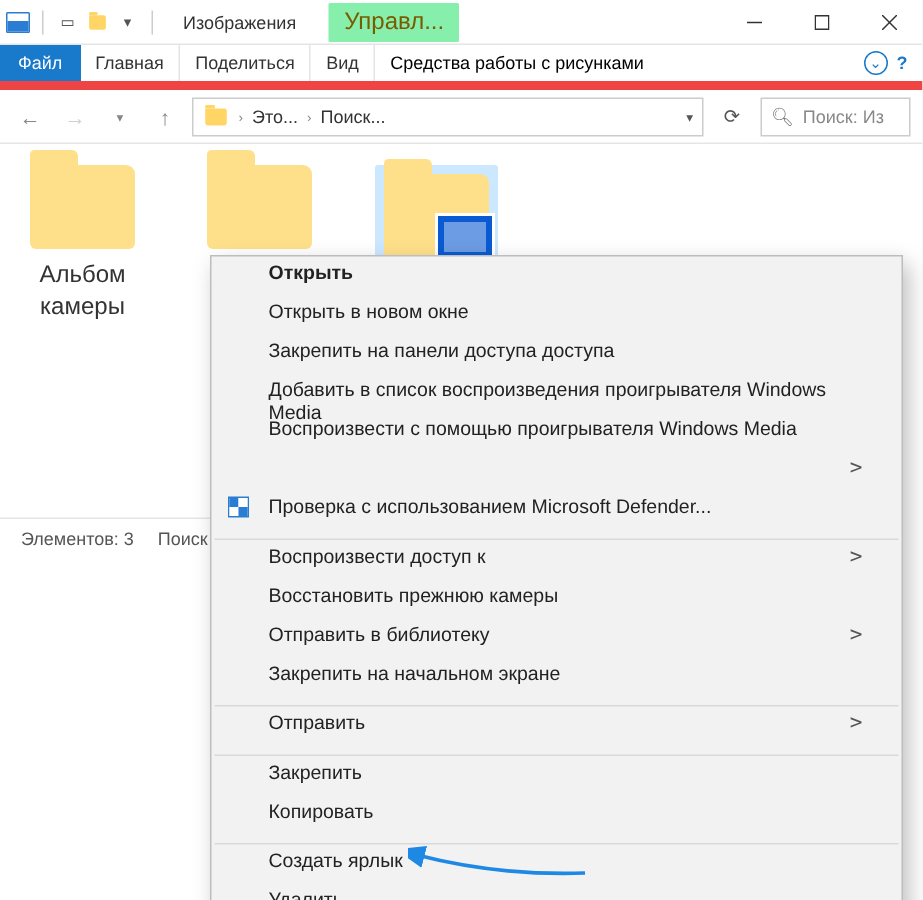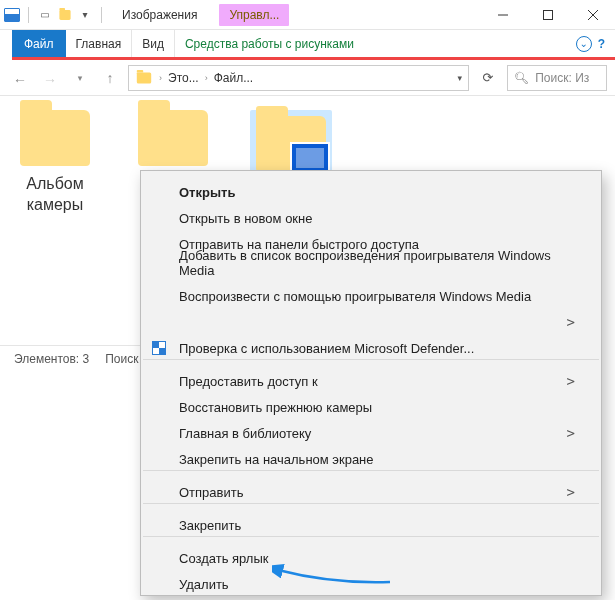--- a/index.html
+++ b/index.html
@@ -7,30 +7,30 @@
 
 
 .titlebar { height: 30px; display: flex; align-items: center; background: #fff; border-bottom: 1px solid #e5e5e5; }
 .titlebar .qat { display: flex; align-items: center; padding: 0 4px; gap: 4px; }
 .appicon { width: 16px; height: 14px; background: linear-gradient(#fff 0 40%, #2b7cd3 40% 100%); border: 1px solid #2b7cd3; border-radius: 1px; }
 .qat-sep { width: 1px; height: 16px; background: #ccc; margin: 0 4px; }
 .qat-btn { width: 16px; height: 16px; display: flex; align-items: center; justify-content: center; color: #555; font-size: 10px; }
 .folder-ico { width: 18px; height: 14px; background: #ffd666; border-radius: 1px 2px 2px 2px; position: relative; }
 .folder-ico::before { content: ""; position: absolute; top: -3px; left: 0; width: 8px; height: 3px; background: #ffd666; border-radius: 1px 1px 0 0; }
 .titlebar .title { margin-left: 12px; font-size: 12px; color: #333; }
-.titlebar .contextual { margin-left: 22px; background: #f0abfc; padding: 4px 10px; font-size: 12px; color: #7a5c00; border-radius: 1px; }
+.titlebar .contextual { margin-left: 22px; background: #86efac; padding: 4px 10px; font-size: 16px; color: #7a5c00; border-radius: 1px; }
 .titlebar .wincontrols { margin-left: auto; display: flex; }
 .winbtn { width: 45px; height: 30px; display: flex; align-items: center; justify-content: center; font-size: 12px; color: #333; }
 .winbtn svg { stroke: #333; }
 
 
-.ribbon { height: 30px; display: flex; align-items: stretch; border-bottom: 3px solid #ef4444; font-size: 12px; margin-left: 12px; }
+.ribbon { height: 30px; display: flex; align-items: stretch; border-bottom: 6px solid #ef4444; font-size: 12px; }
 .ribbon .filetab { background: #1979ca; color: #fff; padding: 6px 12px; display: flex; align-items: center; }
 .ribbon .tab { padding: 6px 10px; display: flex; align-items: center; color: #333; border-right: 1px solid #e5e5e5; }
-.ribbon .ctxtab { padding: 6px 10px; display: flex; align-items: center; color: #15803d; }
+.ribbon .ctxtab { padding: 6px 10px; display: flex; align-items: center; color: #000000; }
 .ribbon .collapse { margin-left: auto; display: flex; align-items: center; padding: 0 10px; color: #1979ca; gap: 6px; }
 .collapse .chev { font-size: 10px; border: 1px solid #1979ca; border-radius: 50%; width: 16px; height: 16px; display: flex; align-items: center; justify-content: center; }
 
 
 .navbar { height: 36px; display: flex; align-items: center; padding: 4px 8px; gap: 6px; border-bottom: 1px solid #e5e5e5; }
 .navbtn { width: 24px; height: 24px; display: flex; align-items: center; justify-content: center; color: #888; font-size: 14px; }
 .addrbox { flex: 1; height: 26px; border: 1px solid #ccc; display: flex; align-items: center; padding: 0 6px; font-size: 12px; color: #333; gap: 6px; overflow: hidden; }
 .addrbox .sep { color: #888; font-size: 9px; }
 .addrbox .dd { margin-left: auto; color: #555; font-size: 9px; }
 .refresh { width: 26px; height: 26px; display: flex; align-items: center; justify-content: center; color: #555; font-size: 13px; }
@@ -48,21 +48,21 @@
 .screenshot-overlay { position: absolute; right: -4px; bottom: -2px; width: 40px; height: 32px; background: #0a5bd3; border: 2px solid #fff; }
 .screenshot-overlay::after { content: ""; position: absolute; inset: 4px; background: #fff; opacity: .4; }
 .item.cut { position: relative; }
 .cutlabel { font-size: 12px; color: #333; }
 
 
 .statusbar { position: absolute; left: 0; top: 345px; height: 26px; width: 445px; display: flex; align-items: center; padding: 0 14px; gap: 16px; font-size: 12px; color: #555; border-top: 1px solid #e5e5e5; background: #fff; }
 
 
 .ctxmenu { position: absolute; left: 140px; top: 170px; width: 462px; background: #f2f2f2; border: 1px solid #bdbdbd; box-shadow: 4px 6px 14px rgba(0,0,0,.25); padding: 3px 0; }
-.mi { display: flex; align-items: flex-end; height: 26px; padding: 0 26px 0 38px; font-size: 13px; color: #222; position: relative; }
+.mi { display: flex; align-items: flex-start; height: 26px; padding: 0 26px 0 38px; font-size: 13px; color: #222; position: relative; }
 .mi.bold { font-weight: 600; }
 .mi .arrow { margin-left: auto; font-size: 14px; color: #555; font-family: monospace; }
 .mi .mi-icon { position: absolute; left: 10px; width: 16px; height: 16px; display: flex; align-items: center; justify-content: center; }
 .defender { width: 14px; height: 14px; display: grid; grid-template: 1fr 1fr / 1fr 1fr; border: 1px solid #2b7cd3; }
 .defender span:nth-child(1){background:#2b7cd3}.defender span:nth-child(2){background:#fff}.defender span:nth-child(3){background:#fff}.defender span:nth-child(4){background:#2b7cd3}
 .msep { height: 1px; background: #d9d9d9; margin: 3px 2px; }
 
 
 .annot-arrow { position: absolute; left: 272px; top: 562px; width: 120px; height: 26px; pointer-events: none; }
 </style>
@@ -98,39 +98,40 @@
           <line x1="0" y1="0" x2="10" y2="10" stroke-width="1"></line>
           <line x1="10" y1="0" x2="0" y2="10" stroke-width="1"></line>
         </svg>
       </div>
   </div>
 </div>
 
 <div class="ribbon">
   <div class="filetab">Файл</div>
   <div class="tab">Главная</div>
+  <div class="tab">Поделиться</div>
   <div class="tab">Вид</div>
   <div class="ctxtab">Средства работы с рисунками</div>
   <div class="collapse">
     <span class="chev">⌄</span>
     <span style="color:#1979ca;font-weight:bold">?</span>
   </div>
 </div>
 
 <div class="navbar">
   <div class="navbtn">←</div>
   <div class="navbtn" style="opacity:.4">→</div>
   <div class="navbtn" style="font-size:9px">▾</div>
   <div class="navbtn">↑</div>
   <div class="addrbox">
     <div class="folder-ico" style="transform:scale(.8)"></div>
     <span class="sep">›</span>
     <span>Это...</span>
     <span class="sep">›</span>
-    <span>Файл...</span>
+    <span>Поиск...</span>
     <span class="dd">▾</span>
   </div>
   <div class="refresh">⟳</div>
   <div class="searchbox">
     <span style="color:#777">🔍︎</span>
     <span>Поиск: Из</span>
   </div>
 </div>
 
 <div class="content">
@@ -162,21 +163,21 @@
 </div>
 
 <div class="ctxmenu">
   <div class="mi bold">
       <span>Открыть</span>
     </div>
   <div class="mi">
       <span>Открыть в новом окне</span>
     </div>
   <div class="mi">
-      <span>Отправить на панели быстрого доступа</span>
+      <span>Закрепить на панели доступа доступа</span>
     </div>
   <div class="mi">
       <span>Добавить в список воспроизведения проигрывателя Windows Media</span>
     </div>
   <div class="mi">
       <span>Воспроизвести с помощью проигрывателя Windows Media</span>
     </div>
   <div class="mi">
       <span class="arrow">&gt;</span>
     </div>
@@ -186,41 +187,44 @@
           <span></span>
           <span></span>
           <span></span>
           <span></span>
         </span>
       </span>
     <span>Проверка с использованием Microsoft Defender...</span>
   </div>
   <div class="msep"></div>
   <div class="mi">
-      <span>Предоставить доступ к</span>
+      <span>Воспроизвести доступ к</span>
       <span class="arrow">&gt;</span>
     </div>
   <div class="mi">
       <span>Восстановить прежнюю камеры</span>
     </div>
   <div class="mi">
-      <span>Главная в библиотеку</span>
+      <span>Отправить в библиотеку</span>
       <span class="arrow">&gt;</span>
     </div>
   <div class="mi">
       <span>Закрепить на начальном экране</span>
     </div>
   <div class="msep"></div>
   <div class="mi">
       <span>Отправить</span>
       <span class="arrow">&gt;</span>
     </div>
   <div class="msep"></div>
   <div class="mi">
       <span>Закрепить</span>
+    </div>
+  <div class="mi">
+      <span>Копировать</span>
     </div>
   <div class="msep"></div>
   <div class="mi">
       <span>Создать ярлык</span>
     </div>
   <div class="mi">
       <span>Удалить</span>
     </div>
 
 </div>

